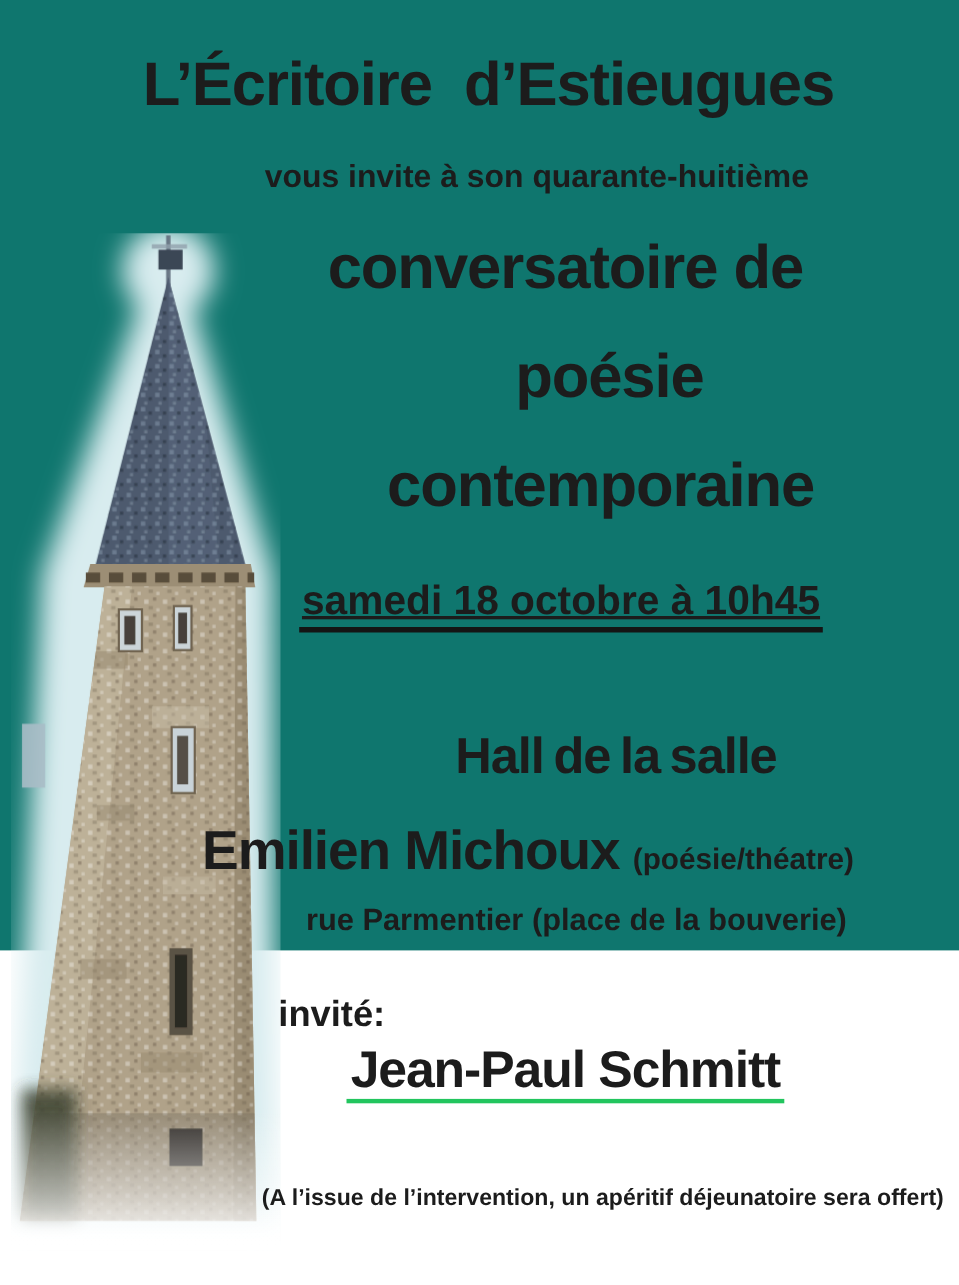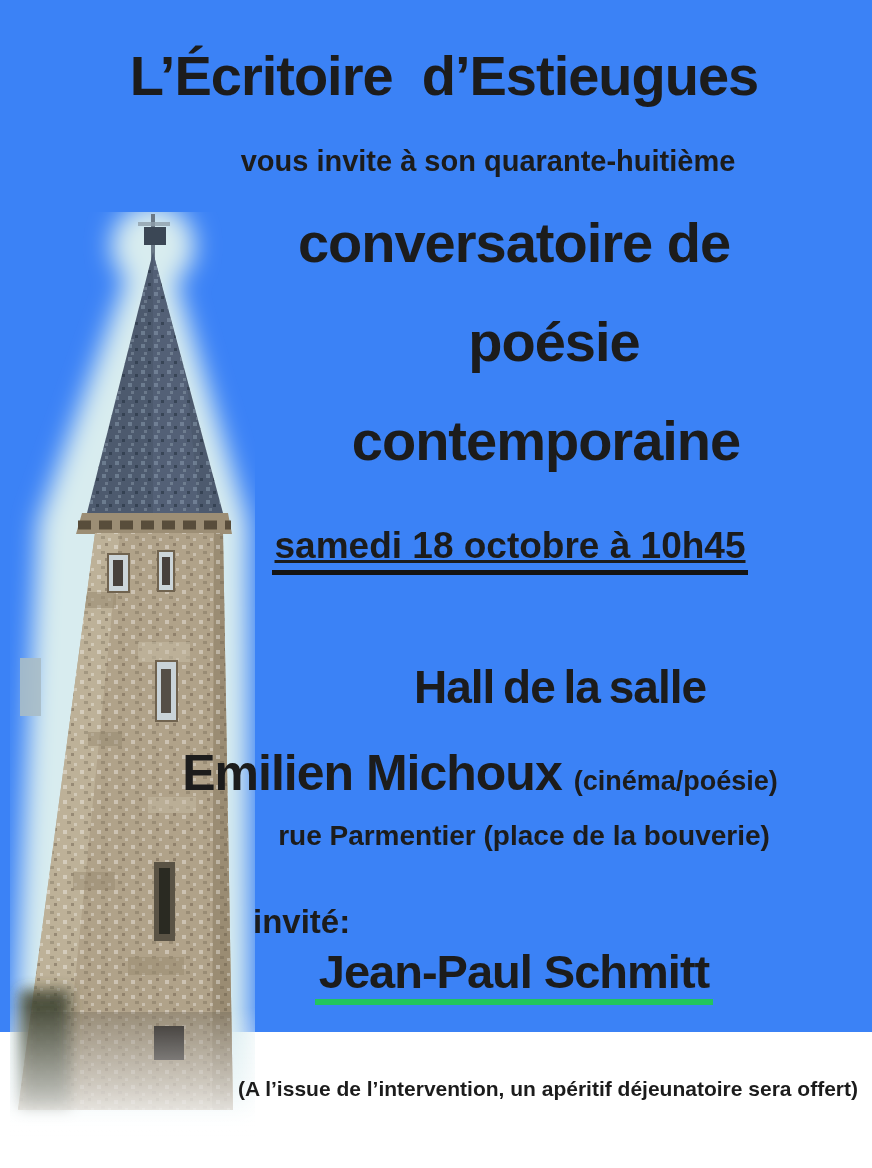--- a/index.html
+++ b/index.html
@@ -7,22 +7,22 @@
     padding: 0;
     width: 872px;
     height: 1168px;
     background: #ffffff;
     overflow: hidden;
     font-family: "Liberation Sans", sans-serif;
   }
   .poster {
     position: relative;
     width: 872px;
-    height: 1032px;
-    background: #3b82f6;
+    height: 864px;
+    background: #0f766e;
     color: #1c1c1c;
   }
   .line {
     position: absolute;
     left: 0;
     width: 872px;
     text-align: center;
     font-weight: bold;
     white-space: nowrap;
     color: #1c1c1c;
@@ -35,21 +35,21 @@
   .t-ev2     { top: 314px; margin-left: 118px; font-size: 56px; letter-spacing: -1px; }
   .t-ev3     { top: 413px; margin-left: 110px; font-size: 56px; letter-spacing: -1px; }
   .t-date    { top: 527px; margin-left: 74px;  font-size: 37px; }
   .t-date .u { display: inline-block; border-bottom: 5px solid #141414; padding: 0 3px 6px 3px; text-decoration: underline; }
   .t-hall    { top: 664px; margin-left: 124px; font-size: 46px; letter-spacing: -1px; word-spacing: -3px; }
   .t-venue   { top: 748px; margin-left: 44px;  font-size: 50px; letter-spacing: -1px; }
   .t-venue .note { font-size: 27px; letter-spacing: 0; margin-left: 12px; }
   .t-addr    { top: 822px; margin-left: 88px;  font-size: 28px; }
   .t-guest-label { top: 905px; left: 253px; width: auto; text-align: right; font-size: 33px; }
   .t-guest   { top: 948px; margin-left: 78px;  font-size: 47px; letter-spacing: -1px; }
-  .t-guest .u { display: inline-block; border-bottom: 6px solid #22c55e; padding: 0 4px 4px 4px; }
+  .t-guest .u { display: inline-block; border-bottom: 4px solid #22c55e; padding: 0 4px 4px 4px; }
   .t-footer  { top: 1078px; margin-left: 112px; font-size: 21px; }
   .tower {
     position: absolute;
     left: 10px;
     top: 212px;
     z-index: 1;
   }
 </style>
 </head>
 <body>
@@ -153,21 +153,21 @@
   <div class="line t-ev2">poésie</div>
   <div class="line t-ev3">contemporaine</div>
 
   <div class="line t-date">
     <span class="u">samedi 18 octobre à 10h45</span>
   </div>
 
   <div class="line t-hall">Hall de la salle</div>
 
   <div class="line t-venue">
-    <span>Emilien Michoux</span><span class="note">(cinéma/poésie)</span>
+    <span>Emilien Michoux</span><span class="note">(poésie/théatre)</span>
   </div>
 
   <div class="line t-addr">rue Parmentier (place de la bouverie)</div>
 
   <div class="line t-guest-label">invité:</div>
 
   <div class="line t-guest">
     <span class="u">Jean-Paul Schmitt</span>
   </div>
 

